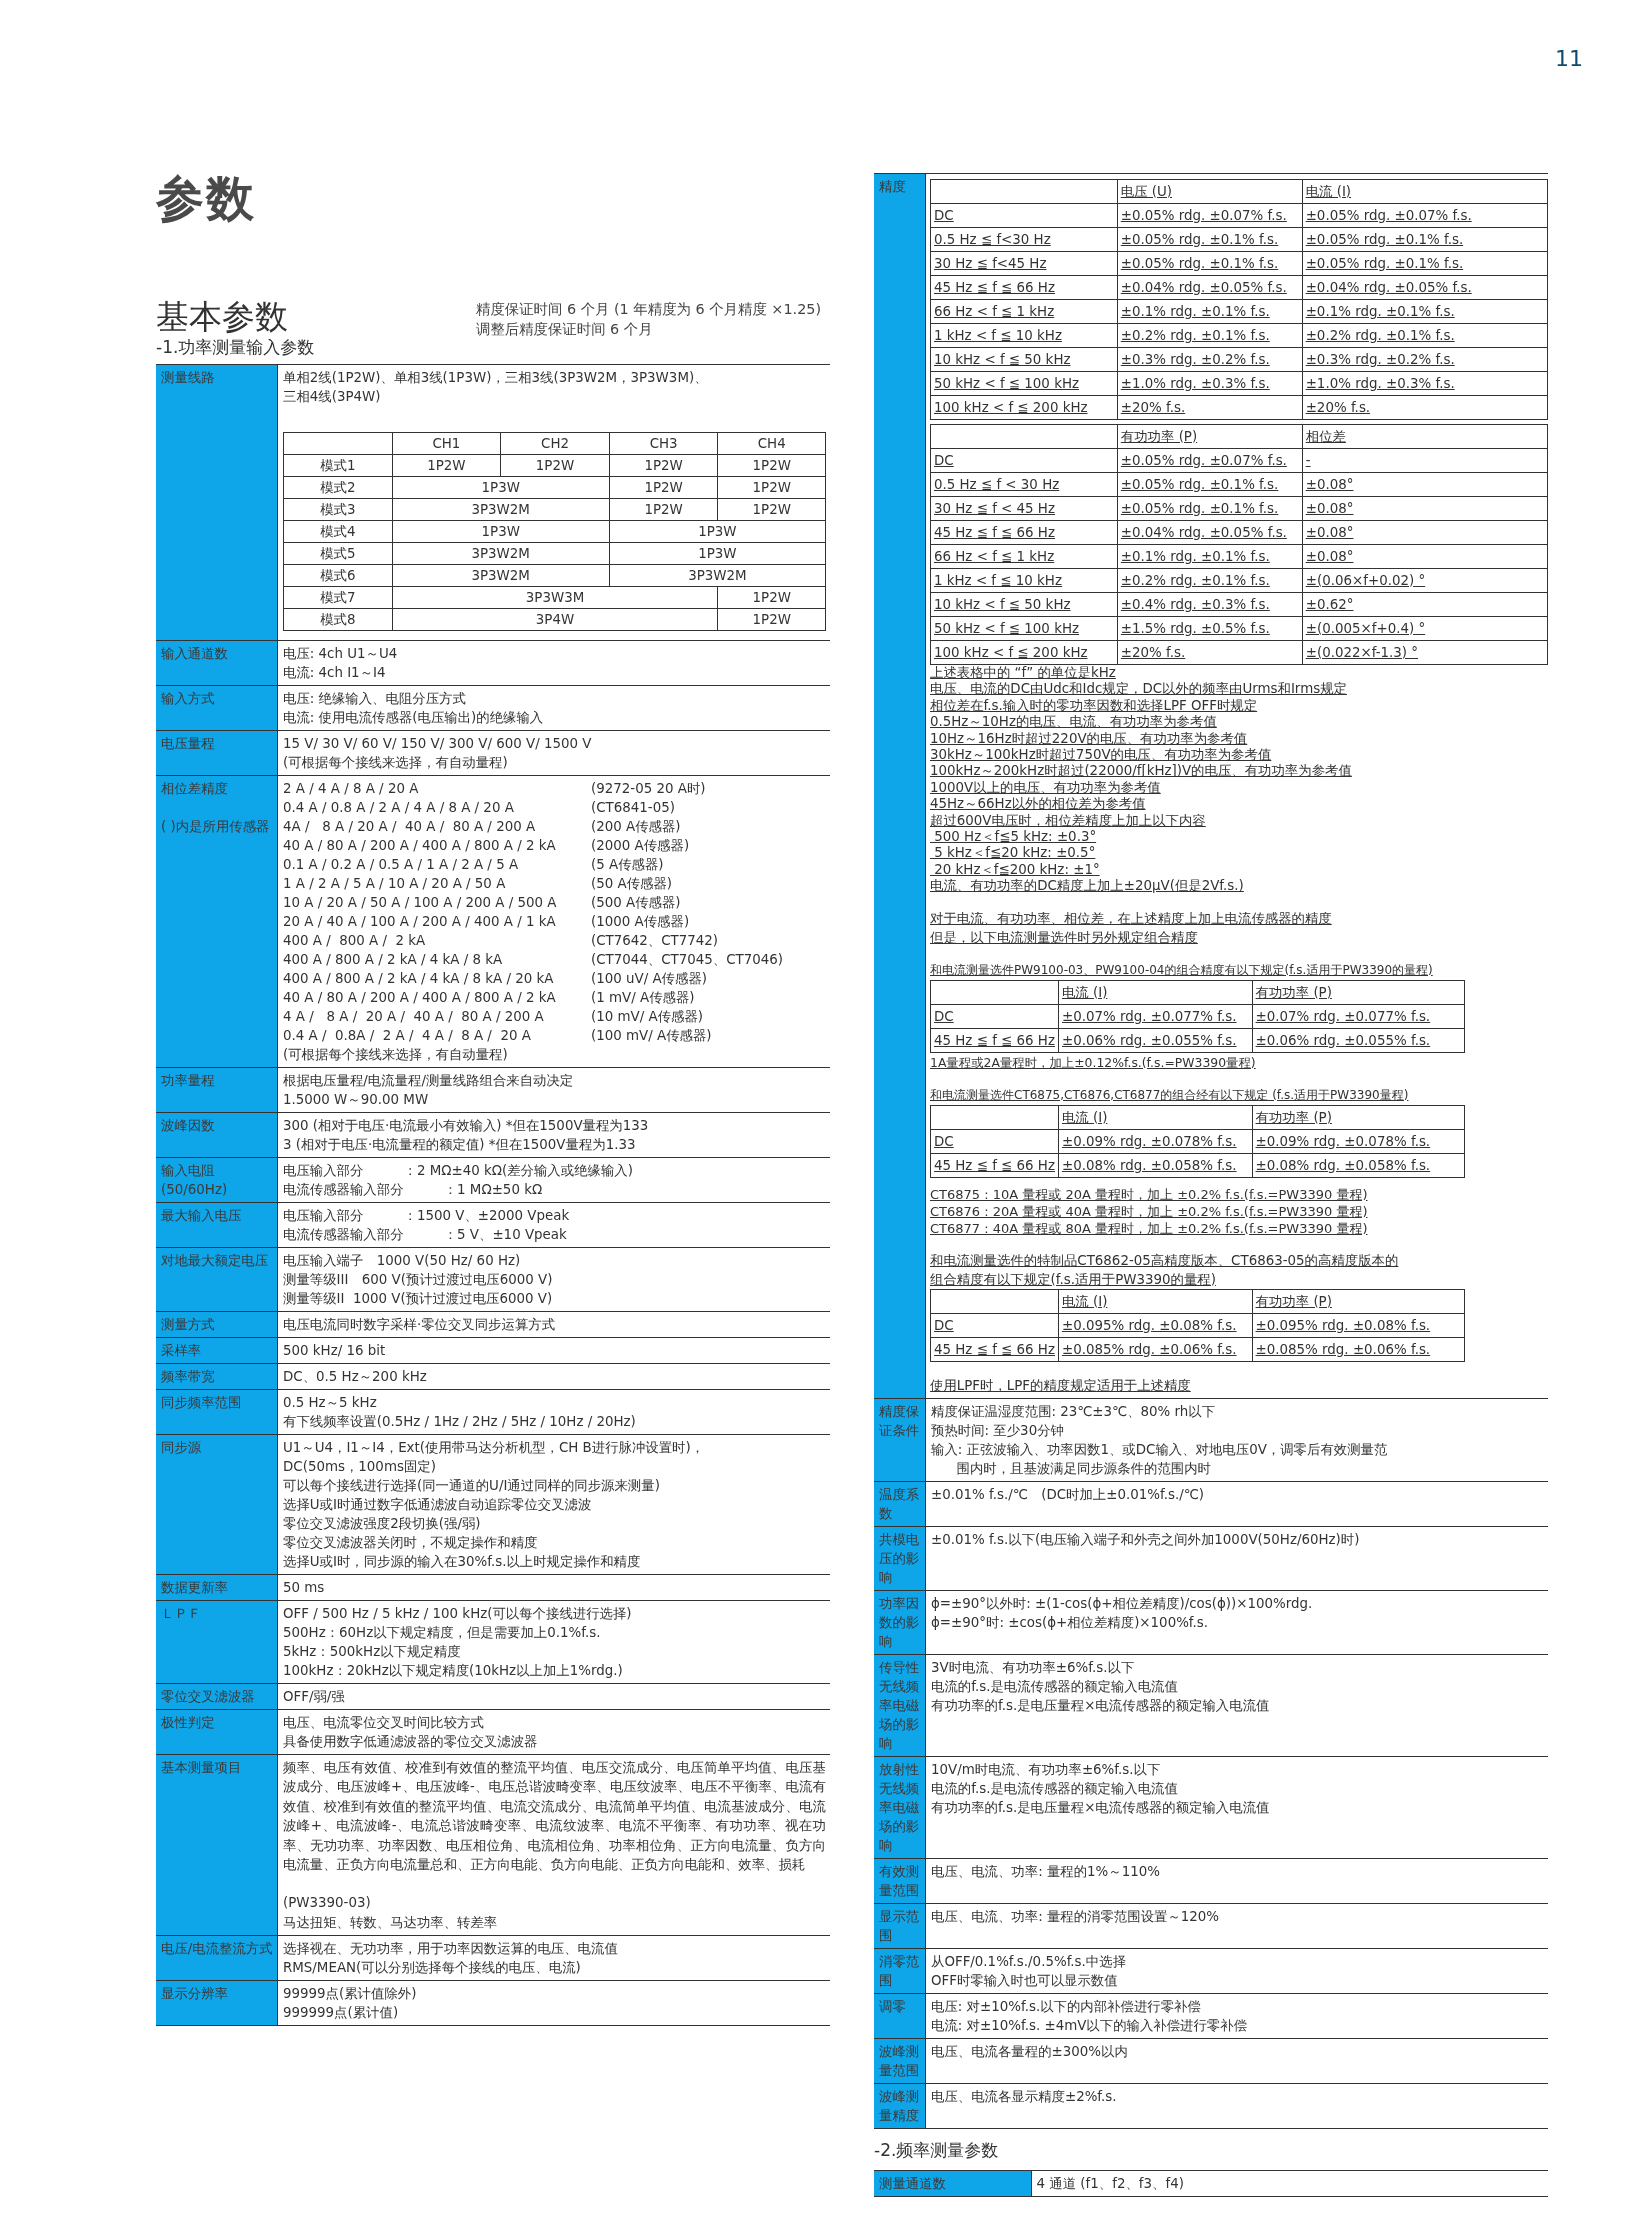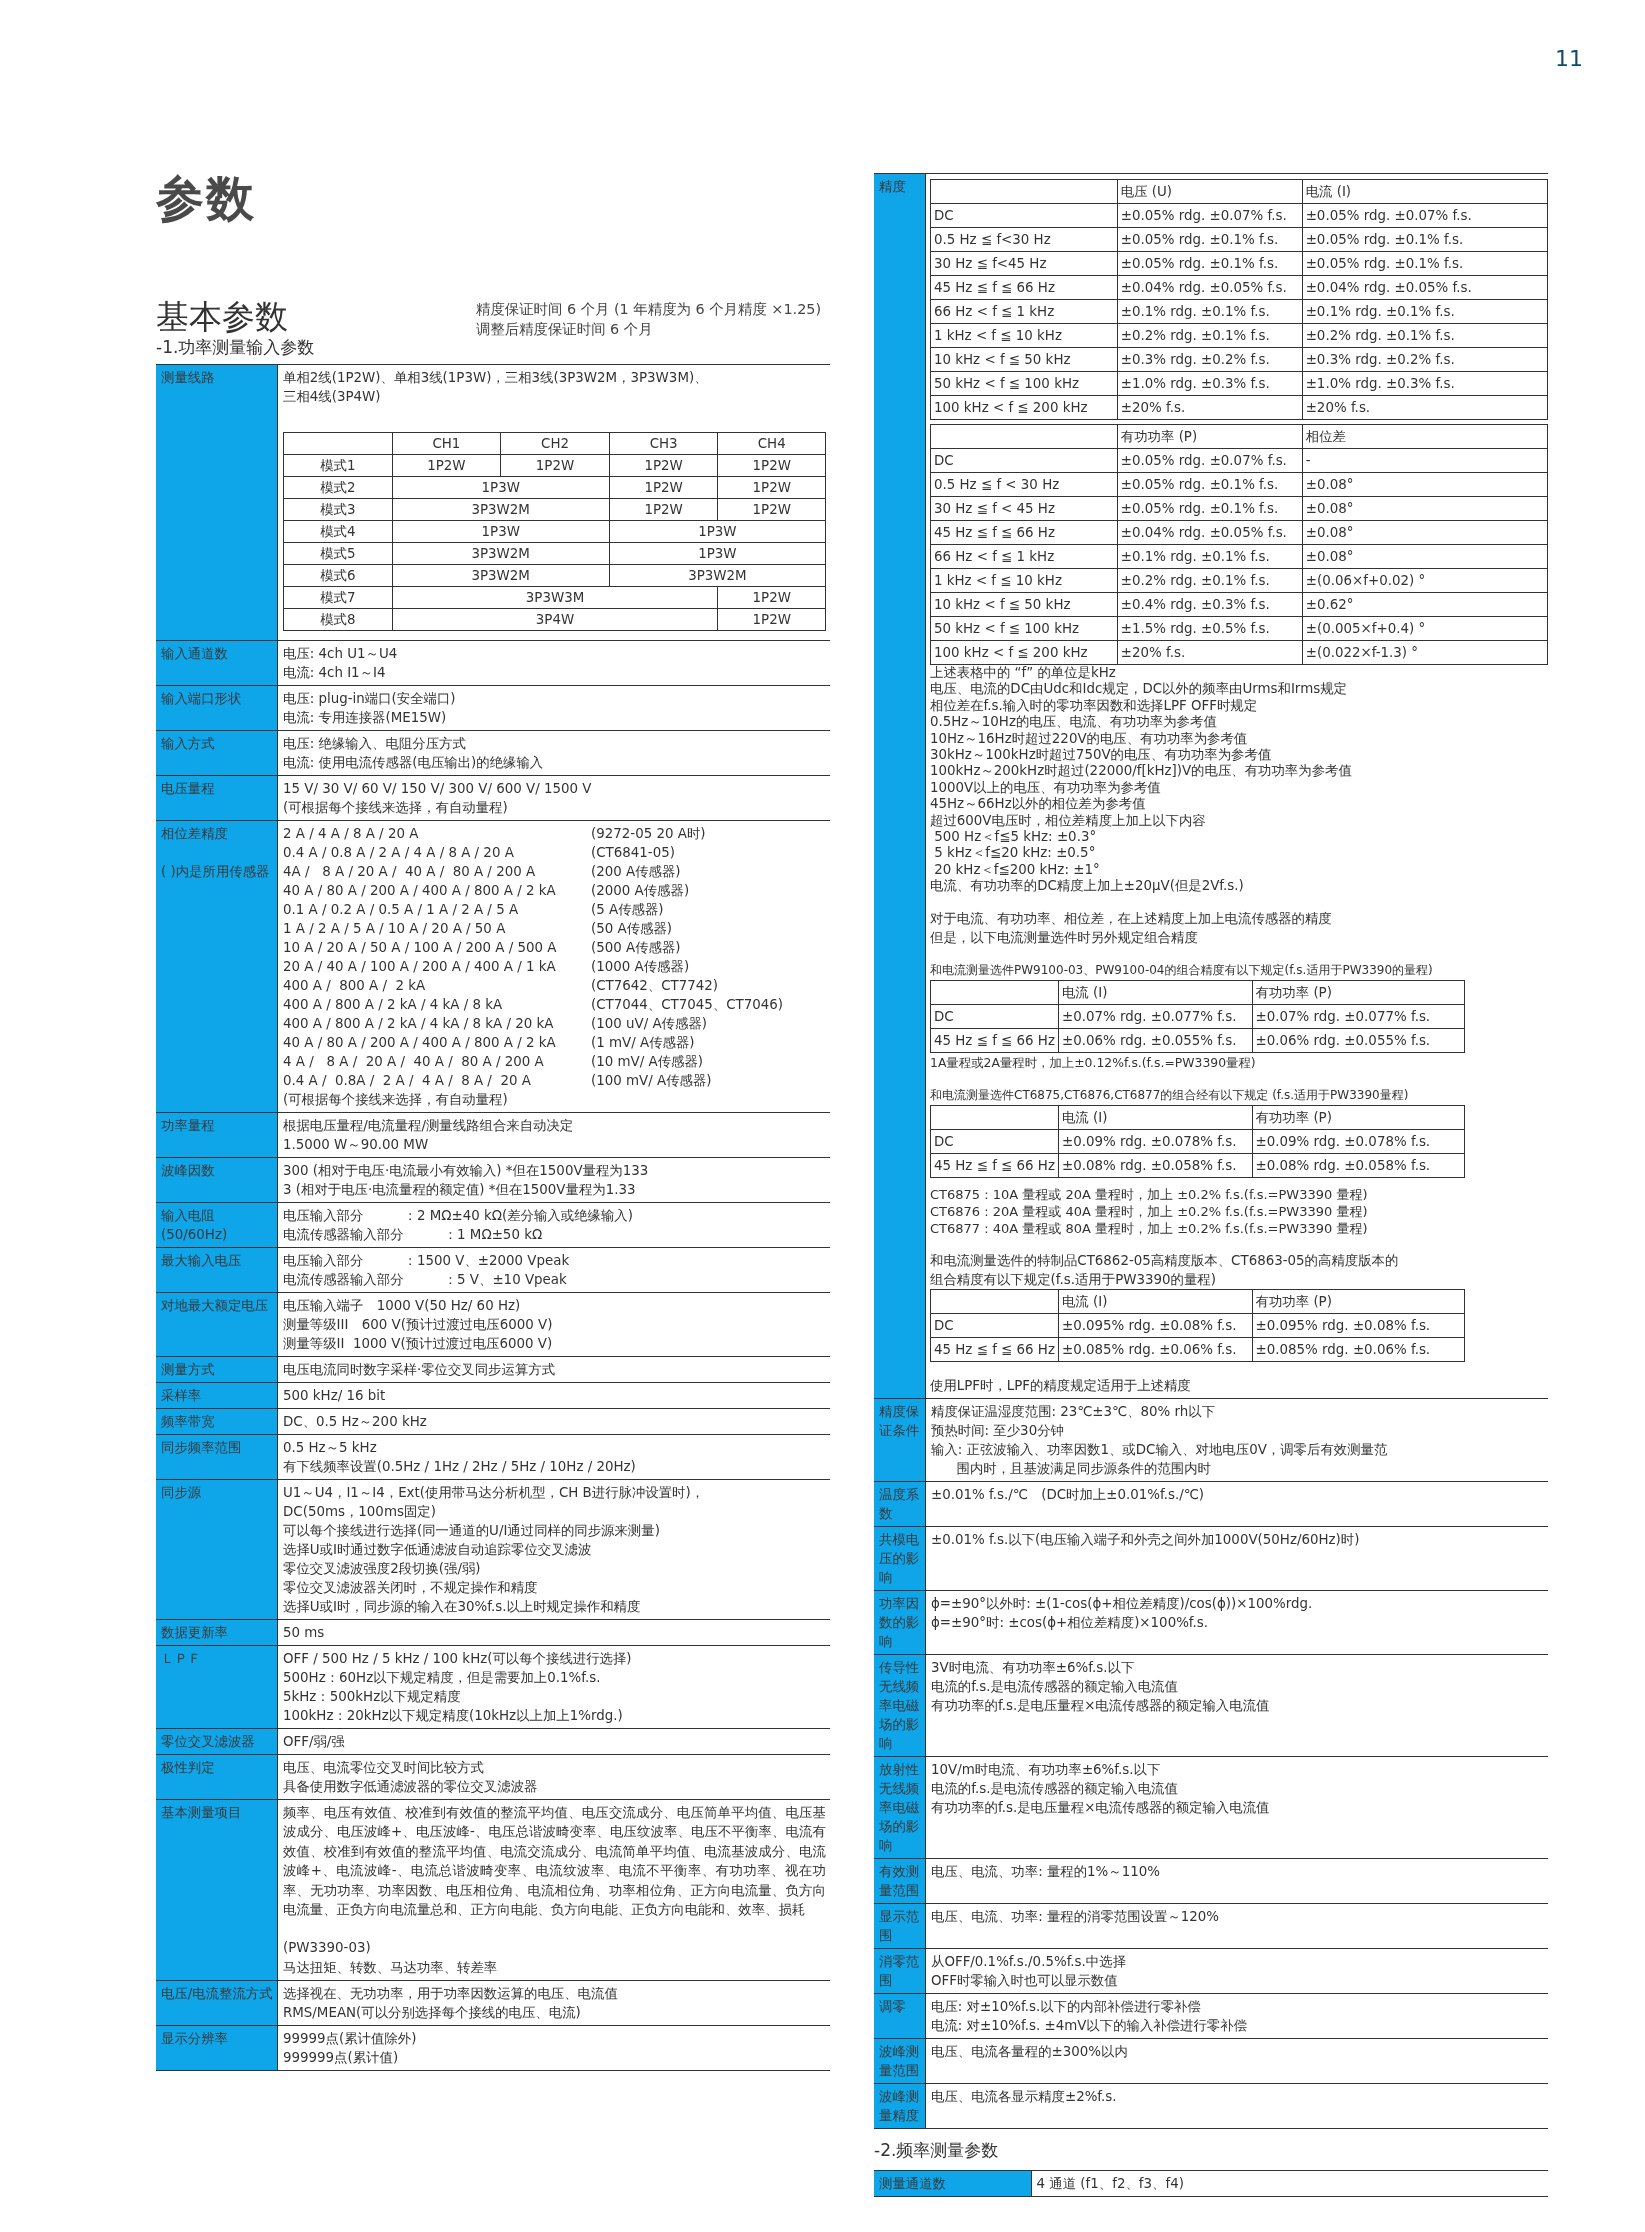--- a/index.html
+++ b/index.html
@@ -116,27 +116,20 @@
         </td>
       </tr>
     <tr>
           <td class="lbl">输入通道数</td>
           <td class="val">
             <span class="line">电压: 4ch U1～U4</span>
             <span class="line">电流: 4ch I1～I4</span>
           </td>
         </tr>
         <tr>
-          <td class="lbl">输入端口形状</td>
-          <td class="val">
-            <span class="line">电压: plug-in端口(安全端口)</span>
-            <span class="line">电流: 专用连接器(ME15W)</span>
-          </td>
-        </tr>
-        <tr>
           <td class="lbl">输入方式</td>
           <td class="val">
             <span class="line">电压: 绝缘输入、电阻分压方式</span>
             <span class="line">电流: 使用电流传感器(电压输出)的绝缘输入</span>
           </td>
         </tr>
         <tr>
           <td class="lbl">电压量程</td>
           <td class="val">
             <span class="line">15 V/ 30 V/ 60 V/ 150 V/ 300 V/ 600 V/ 1500 V</span>
@@ -339,21 +332,21 @@
 
 <div class="col" style="left:874px; top:173px; width:674px;">
   <table class="spec">
     <colgroup>
         <col style="width:157px">
         <col>
       </colgroup>
     <tbody id="right-tbody">
       <tr>
         <td class="lbl">精度</td>
-        <td class="val" style="padding:5px 0 3px 4px; overflow:visible;">
+        <td class="val" style="padding:5px 0 3px 4px; overflow:visible;text-decoration:underline;">
           <table class="inner" style="width:618px;">
             <colgroup>
                 <col style="width:187px">
                 <col style="width:185px">
                 <col style="width:246px">
               </colgroup>
             <tbody id="ui-tbody">
                 <tr>
                   <td></td>
                   <td>电压 (U)</td>

